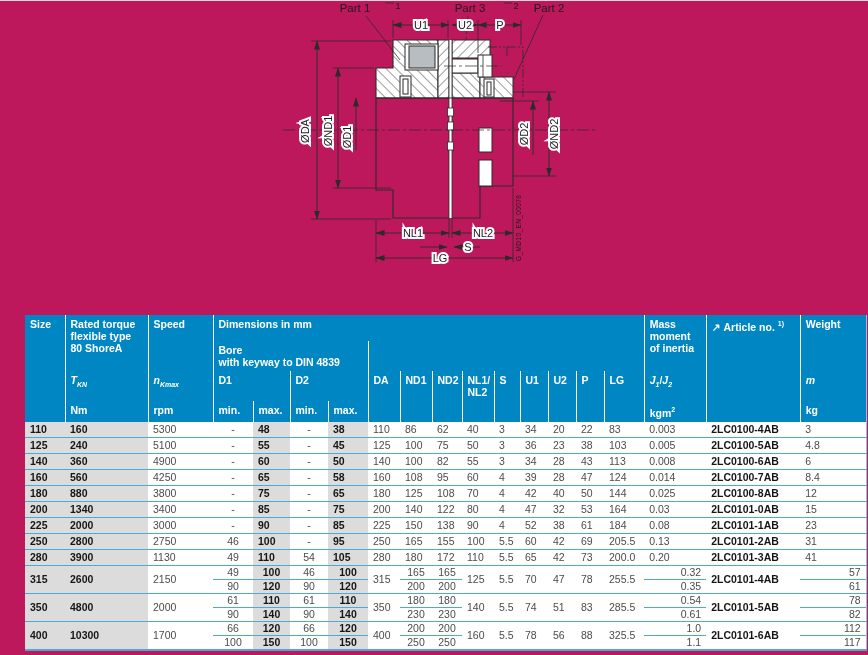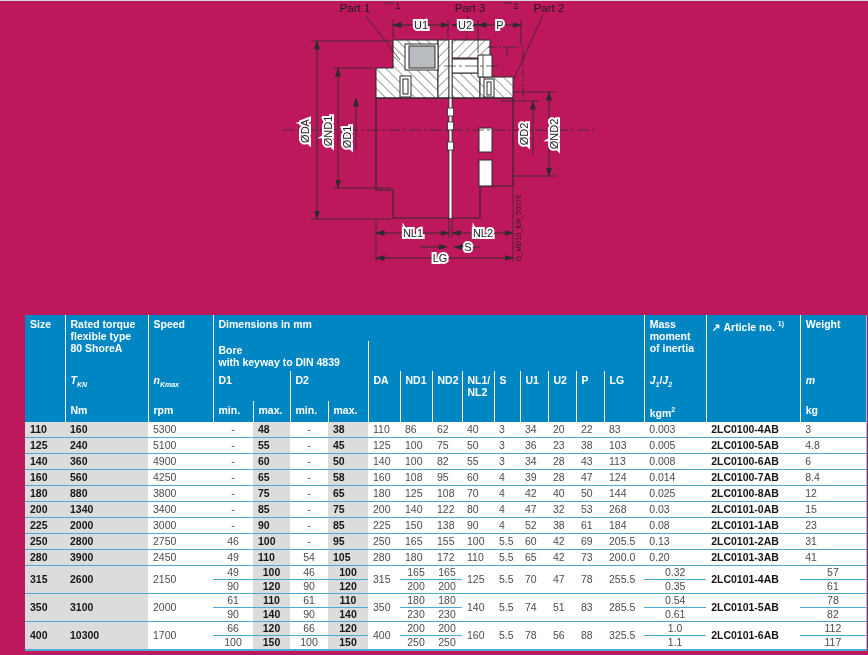--- a/index.html
+++ b/index.html
@@ -30,21 +30,21 @@
   .spec thead sub{font-size:7px;font-style:italic;}
   .spec thead sup{font-size:7px;}
   .spec tbody td{color:#4b4b4b;padding:1px 5px;line-height:12px;height:13px;
         border-bottom:1.5px solid #4DAAD8;vertical-align:middle;background:#fff;}
   .spec tbody td.bold{font-weight:bold;color:#161616;}
   .spec tbody td.shade{background:#dcdcdc;}
   .spec tbody td.cmin{text-align:center;}
   .spec tbody td.grp{padding:0;}
   .spec .sub{padding:1px 5px;line-height:11px;text-align:center;}
   .spec .sub.first{border-bottom:1.5px solid #4DAAD8;}
-  .spec td.subleft .sub{text-align:center;}
+  .spec td.subleft .sub{text-align:right;}
   .arrow-ic{font-weight:bold;margin-right:3px;}
 </style>
 </head>
 <body>
 
 <div class="page">
   <div class="page-topline"></div>
 
   <svg class="drawing" viewBox="0 0 868 310">
     <defs>
@@ -356,21 +356,21 @@
           <td class="cmin">-</td>
           <td class="bold shade">75</td>
           <td class="">200</td>
           <td class="">140</td>
           <td class="">122</td>
           <td class="">80</td>
           <td class="">4</td>
           <td class="">47</td>
           <td class="">32</td>
           <td class="">53</td>
-          <td class="">268</td>
+          <td class="">164</td>
           <td class="subleft">0.03</td>
           <td class="bold">2LC0101-0AB</td>
           <td class="subleft">15</td>
         </tr>
         <tr>
           <td class="bold shade">225</td>
           <td class="bold shade">2000</td>
           <td class="">3000</td>
           <td class="cmin">-</td>
           <td class="bold shade">90</td>
@@ -406,21 +406,21 @@
           <td class="">42</td>
           <td class="">69</td>
           <td class="">205.5</td>
           <td class="subleft">0.13</td>
           <td class="bold">2LC0101-2AB</td>
           <td class="subleft">31</td>
         </tr>
         <tr>
           <td class="bold shade">280</td>
           <td class="bold shade">3900</td>
-          <td class="">2450</td>
+          <td class="">1130</td>
           <td class="cmin">49</td>
           <td class="bold shade">110</td>
           <td class="cmin">54</td>
           <td class="bold shade">105</td>
           <td class="">280</td>
           <td class="">180</td>
           <td class="">172</td>
           <td class="">110</td>
           <td class="">5.5</td>
           <td class="">65</td>
@@ -471,21 +471,21 @@
             <div class="sub">0.35</div>
           </td>
           <td class="bold">2LC0101-4AB</td>
           <td class="subleft grp">
             <div class="sub first">57</div>
             <div class="sub">61</div>
           </td>
         </tr>
         <tr>
           <td class="bold shade">350</td>
-          <td class="bold shade">3100</td>
+          <td class="bold shade">4800</td>
           <td class="">2000</td>
           <td class="cmin grp">
             <div class="sub first">61</div>
             <div class="sub">90</div>
           </td>
           <td class="bold shade grp">
             <div class="sub first">110</div>
             <div class="sub">140</div>
           </td>
           <td class="cmin grp">

